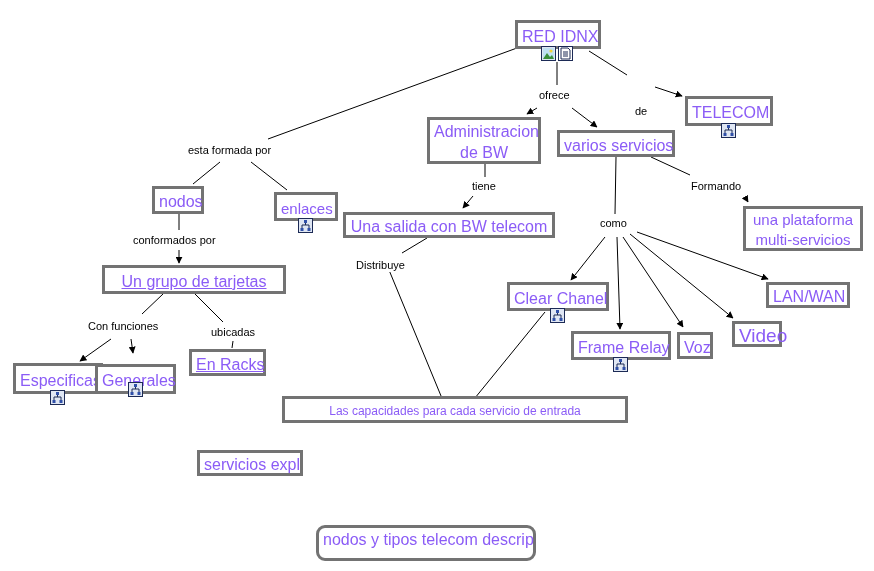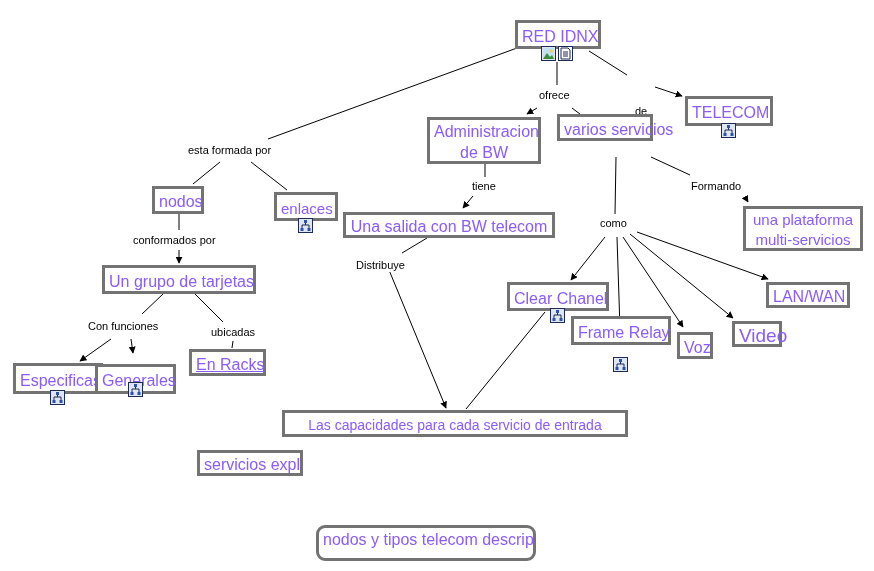--- a/index.html
+++ b/index.html
@@ -97,21 +97,21 @@
         <line x1="3" y1="6" x2="3" y2="9" stroke="#1c2a55"></line>
         <line x1="10" y1="6" x2="10" y2="9" stroke="#1c2a55"></line>
         <rect x="1.5" y="9" width="3" height="3" fill="#2f4fa8"></rect>
         <rect x="8.5" y="9" width="3" height="3" fill="#2f4fa8"></rect>
       </svg>
   </div>
 
   <div class="concept" style="left:427px;top:117px;width:114px;height:47px;white-space:pre-line;line-height:21px;font-size:16px;">Administracion
 de BW</div>
 
-  <div class="concept" style="left:557px;top:114px;width:96px;height:27px;line-height:23px;font-size:16px;">varios servicios</div>
+  <div class="concept" style="left:557px;top:130px;width:118px;height:27px;line-height:23px;font-size:16px;">varios servicios</div>
 
   <div class="concept" style="left:152px;top:186px;width:52px;height:28px;line-height:24px;font-size:16px;">nodos</div>
 
   <div class="concept" style="left:274px;top:192px;width:64px;height:29px;line-height:25px;font-size:15px;">enlaces</div>
   <div class="ico" style="left:298px;top:218px;">
     <svg viewBox="0 0 13 13">
         <rect x="5" y="1" width="3" height="3" fill="#2f4fa8"></rect>
         <line x1="6.5" y1="4" x2="6.5" y2="6" stroke="#1c2a55"></line>
         <line x1="3" y1="6" x2="10" y2="6" stroke="#1c2a55"></line>
         <line x1="3" y1="6" x2="3" y2="9" stroke="#1c2a55"></line>
@@ -119,38 +119,38 @@
         <rect x="1.5" y="9" width="3" height="3" fill="#2f4fa8"></rect>
         <rect x="8.5" y="9" width="3" height="3" fill="#2f4fa8"></rect>
       </svg>
   </div>
 
   <div class="concept" style="left:343px;top:212px;width:212px;height:26px;line-height:22px;font-size:16px;">Una salida con BW telecom</div>
 
   <div class="concept" style="left:743px;top:206px;width:120px;height:45px;white-space:pre-line;line-height:20px;font-size:15px;">una plataforma
 multi-servicios</div>
 
-  <div class="concept" style="left:102px;top:265px;width:154px;height:29px;line-height:25px;font-size:16px;">Un grupo de tarjetas</div>
+  <div class="concept" style="left:102px;top:265px;width:184px;height:29px;line-height:25px;font-size:16px;text-decoration:underline;">Un grupo de tarjetas</div>
 
   <div class="concept" style="left:507px;top:282px;width:102px;height:29px;line-height:25px;font-size:16px;">Clear Chanel</div>
   <div class="ico" style="left:550px;top:308px;">
     <svg viewBox="0 0 13 13">
         <rect x="5" y="1" width="3" height="3" fill="#2f4fa8"></rect>
         <line x1="6.5" y1="4" x2="6.5" y2="6" stroke="#1c2a55"></line>
         <line x1="3" y1="6" x2="10" y2="6" stroke="#1c2a55"></line>
         <line x1="3" y1="6" x2="3" y2="9" stroke="#1c2a55"></line>
         <line x1="10" y1="6" x2="10" y2="9" stroke="#1c2a55"></line>
         <rect x="1.5" y="9" width="3" height="3" fill="#2f4fa8"></rect>
         <rect x="8.5" y="9" width="3" height="3" fill="#2f4fa8"></rect>
       </svg>
   </div>
 
   <div class="concept" style="left:766px;top:282px;width:84px;height:26px;line-height:22px;font-size:16px;">LAN/WAN</div>
 
-  <div class="concept" style="left:571px;top:316px;width:100px;height:29px;line-height:25px;font-size:16px;">Frame Relay</div>
+  <div class="concept" style="left:571px;top:331px;width:100px;height:29px;line-height:25px;font-size:16px;">Frame Relay</div>
   <div class="ico" style="left:613px;top:357px;">
     <svg viewBox="0 0 13 13">
         <rect x="5" y="1" width="3" height="3" fill="#2f4fa8"></rect>
         <line x1="6.5" y1="4" x2="6.5" y2="6" stroke="#1c2a55"></line>
         <line x1="3" y1="6" x2="10" y2="6" stroke="#1c2a55"></line>
         <line x1="3" y1="6" x2="3" y2="9" stroke="#1c2a55"></line>
         <line x1="10" y1="6" x2="10" y2="9" stroke="#1c2a55"></line>
         <rect x="1.5" y="9" width="3" height="3" fill="#2f4fa8"></rect>
         <rect x="8.5" y="9" width="3" height="3" fill="#2f4fa8"></rect>
       </svg>
@@ -180,18 +180,18 @@
         <line x1="3" y1="6" x2="10" y2="6" stroke="#1c2a55"></line>
         <line x1="3" y1="6" x2="3" y2="9" stroke="#1c2a55"></line>
         <line x1="10" y1="6" x2="10" y2="9" stroke="#1c2a55"></line>
         <rect x="1.5" y="9" width="3" height="3" fill="#2f4fa8"></rect>
         <rect x="8.5" y="9" width="3" height="3" fill="#2f4fa8"></rect>
       </svg>
   </div>
 
   <div class="concept" style="left:189px;top:349px;width:77px;height:27px;line-height:23px;font-size:16px;text-decoration:underline;">En Racks</div>
 
-  <div class="concept" style="left:282px;top:410px;width:346px;height:27px;line-height:23px;font-size:14px;">Las capacidades para cada servicio de entrada</div>
+  <div class="concept" style="left:282px;top:396px;width:346px;height:27px;line-height:23px;font-size:12px;">Las capacidades para cada servicio de entrada</div>
 
   <div class="concept" style="left:197px;top:450px;width:106px;height:26px;line-height:22px;font-size:16px;">servicios expl</div>
 
   <div class="concept" style="left:316px;top:525px;width:220px;height:36px;line-height:22px;font-size:16px;border-radius:9px;">nodos y tipos telecom descrip</div>
 </div>
 
 </body></html>

